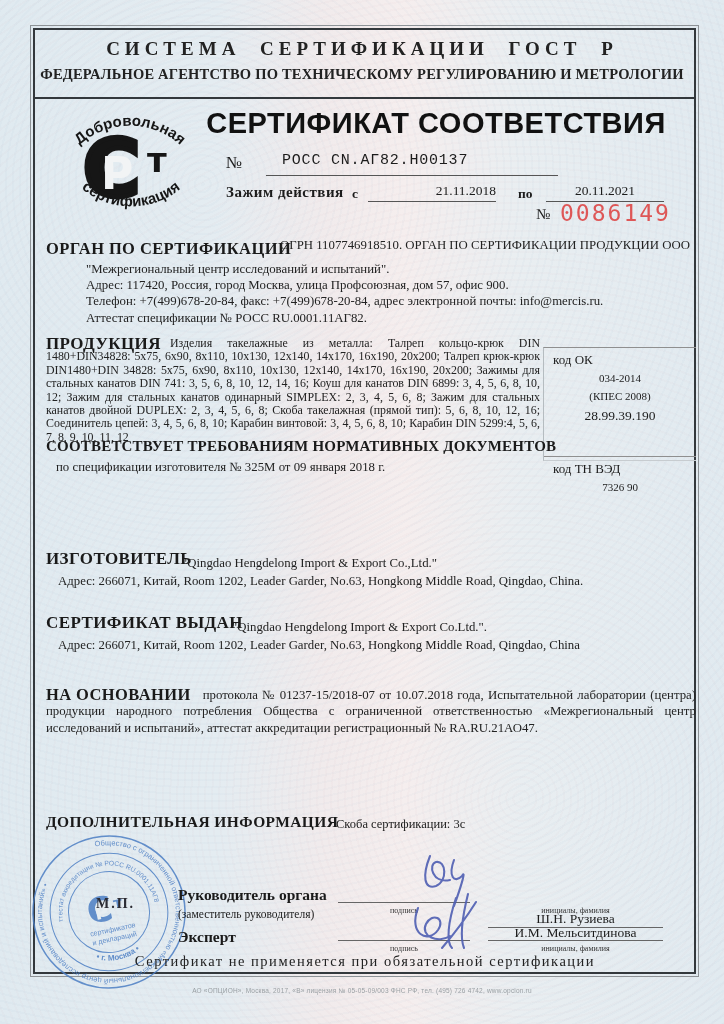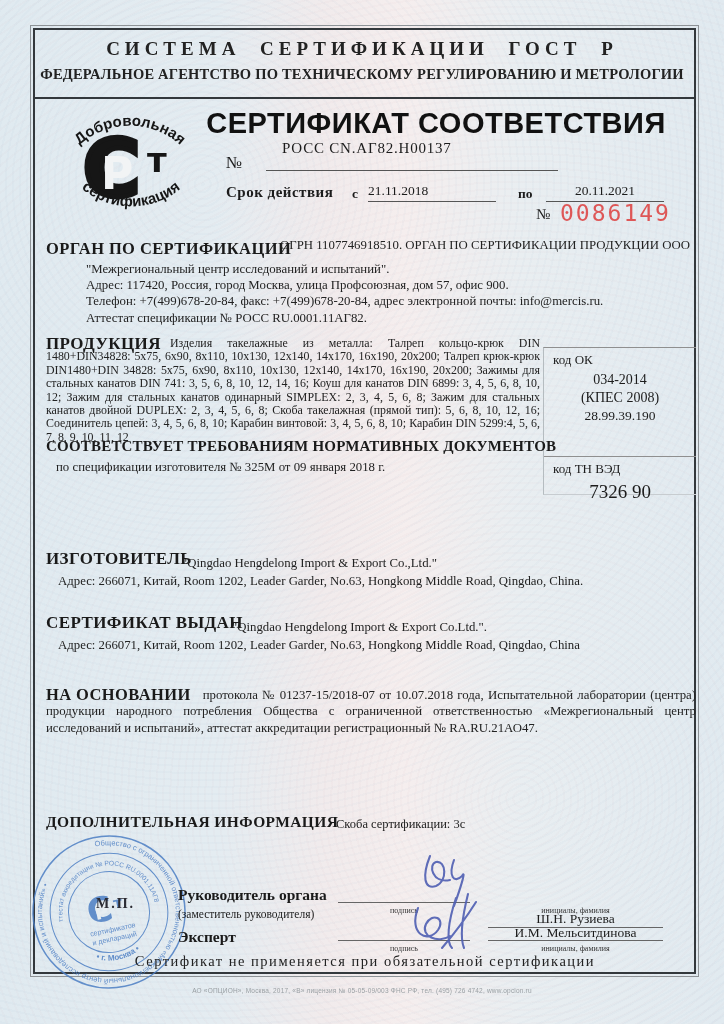--- a/index.html
+++ b/index.html
@@ -25,46 +25,46 @@
   .hdr1 { left:0; top:38px; width:724px; text-align:center; font-weight:bold;
           font-size:19px; letter-spacing:5px; word-spacing:10px; color:#222; }
   .hdr2 { left:0; top:66px; width:724px; text-align:center; font-weight:bold;
           font-size:14.5px; letter-spacing:0.2px; color:#222; }
 
   .doc-title { left:196px; top:107px; width:480px; text-align:center;
                font-weight:bold; font-size:29px; letter-spacing:0.5px; color:#111; }
 
   .fld { border-bottom:1px solid #555; }
   .no-label   { left:226px; top:153px; font-size:17px; }
-  .no-value   { left:266px; top:140px; width:292px; font-size:15px; letter-spacing:0.8px;
-                padding:0 0 13px 16px; }
+  .no-value   { left:266px; top:152px; width:292px; font-size:15px; letter-spacing:0.8px;
+                padding:0 0 6px 16px;font-family:Liberation Mono, monospace; }
   .val-label  { left:226px; top:184px; font-size:15px; font-weight:bold; letter-spacing:0.5px; }
   .val-c      { left:352px; top:186px; font-size:13.5px; font-weight:bold; }
-  .val-from   { left:368px; top:183px; width:128px; text-align:left; font-size:13.5px; padding-bottom:2px; }
+  .val-from   { left:368px; top:183px; width:128px; text-align:right; font-size:13.5px; padding-bottom:2px; }
   .val-po     { left:518px; top:186px; font-size:13.5px; font-weight:bold; }
   .val-to     { left:546px; top:183px; width:118px; text-align:center; font-size:13.5px; padding-bottom:2px; }
   .blank-no-label { left:536px; top:206px; font-size:15px; }
   .blank-no   { left:560px; top:200px; font-size:23px; letter-spacing:2px; color:#de5757; }
 
   .sec-h  { font-weight:bold; letter-spacing:0.4px; color:#1a1a1a; }
   .body-t { font-size:12.8px; color:#222; }
 
   .organ-h   { left:46px;  top:239px; font-size:16.5px; }
   .organ-i   { left:280px; top:238px; }
   .organ-l   { left:86px;  top:261px; width:585px; line-height:16.2px; }
 
   .prod-h    { left:46px; top:334px; font-size:17px; }
   .prod-wrap { left:46px; top:337px; width:494px; }
   .prod-wrap p { font-size:11.9px; line-height:13.4px; text-align:justify; text-indent:124px; color:#222; }
   .prod-serial { font-size:11.9px; margin-top:1px; }
 
-  .code-box  { left:543px; top:347px; width:153px; height:148px;
+  .code-box  { left:543px; top:347px; width:153px; height:114px;
                border-top:1px solid #8f8f8f; border-left:1px solid #b5bcc0; border-bottom:1px solid #c7ccd0; }
   .code-lbl  { position:absolute; left:9px; font-size:13px; }
-  .code-val  { position:absolute; left:0; width:100%; text-align:center; font-size:14px; }
+  .code-val  { position:absolute; left:0; width:100%; text-align:center; font-size:11px; }
   .code-div  { position:absolute; left:0; top:108px; width:100%; border-top:1px solid #8f8f8f; }
 
   .conf-h    { left:46px; top:438px; font-size:15px; letter-spacing:0.2px; }
   .conf-t    { left:56px; top:460px; }
 
   .man-h     { left:46px;  top:549px; font-size:17px; }
   .man-i     { left:182px; top:556px; }
   .man-l     { left:58px;  top:574px; }
 
   .iss-h     { left:46px;  top:613px; font-size:17px; }
@@ -120,21 +120,21 @@
     </text>
     <text x="28" y="98" font-family="DejaVu Sans, sans-serif" font-size="78" font-weight="bold" fill="#161616" stroke="#161616" stroke-width="5">С</text>
     <text x="46" y="91" font-family="DejaVu Sans, sans-serif" font-size="44" font-weight="bold" fill="#f2f4f5">Р</text>
     <text x="92" y="74" font-family="DejaVu Sans, sans-serif" font-size="34" font-weight="bold" fill="#161616">т</text>
   </svg>
 
   <div class="abs sans doc-title">СЕРТИФИКАТ СООТВЕТСТВИЯ</div>
 
   <div class="abs serif no-label">№</div>
   <div class="abs serif no-value fld">РОСС CN.АГ82.Н00137</div>
-  <div class="abs serif val-label">Срок действия</div>
+  <div class="abs serif val-label">Зажим действия</div>
   <div class="abs serif val-c">с</div>
   <div class="abs serif val-from fld">21.11.2018</div>
   <div class="abs serif val-po">по</div>
   <div class="abs serif val-to fld">20.11.2021</div>
   <div class="abs serif blank-no-label">№</div>
   <div class="abs mono blank-no">0086149</div>
 
   <div class="abs serif sec-h organ-h">ОРГАН ПО СЕРТИФИКАЦИИ</div>
   <div class="abs serif body-t organ-i">ОГРН 1107746918510. ОРГАН ПО СЕРТИФИКАЦИИ ПРОДУКЦИИ ООО</div>
   <div class="abs serif body-t organ-l">
@@ -149,21 +149,21 @@
     <p>Изделия такелажные из металла: Талреп кольцо-крюк DIN 1480+DIN34828: 5x75, 6x90, 8x110, 10x130, 12x140, 14x170, 16x190, 20x200; Талреп крюк-крюк DIN1480+DIN 34828: 5x75, 6x90, 8x110, 10x130, 12x140, 14x170, 16x190, 20x200; Зажимы для стальных канатов DIN 741: 3, 5, 6, 8, 10, 12, 14, 16; Коуш для канатов DIN 6899: 3, 4, 5, 6, 8, 10, 12; Зажим для стальных канатов одинарный SIMPLEX: 2, 3, 4, 5, 6, 8; Зажим для стальных канатов двойной DUPLEX: 2, 3, 4, 5, 6, 8; Скоба такелажная (прямой тип): 5, 6, 8, 10, 12, 16; Соединитель цепей: 3, 4, 5, 6, 8, 10; Карабин винтовой: 3, 4, 5, 6, 8, 10; Карабин DIN 5299:4, 5, 6, 7, 8, 9, 10, 11, 12</p>
   </div>
 
   <div class="abs serif code-box">
     <div class="code-lbl" style="top:4px;">код ОК</div>
     <div class="code-val" style="top:24px;">034-2014</div>
     <div class="code-val" style="top:42px;">(КПЕС 2008)</div>
     <div class="code-val" style="top:60px; font-size:13.5px;">28.99.39.190</div>
     <div class="code-div"></div>
     <div class="code-lbl" style="top:113px;">код ТН ВЭД</div>
-    <div class="code-val" style="top:133px; font-size:19px;">7326 90</div>
+    <div class="code-val" style="top:133px; font-size:11px;">7326 90</div>
   </div>
 
   <div class="abs serif sec-h conf-h">СООТВЕТСТВУЕТ ТРЕБОВАНИЯМ НОРМАТИВНЫХ ДОКУМЕНТОВ</div>
   <div class="abs serif body-t conf-t">по спецификации изготовителя № 325М от 09 января 2018 г.</div>
 
   <div class="abs serif sec-h man-h">ИЗГОТОВИТЕЛЬ</div>
   <div class="abs serif body-t man-i">"Qingdao Hengdelong Import &amp; Export Co.,Ltd."</div>
   <div class="abs serif body-t man-l">Адрес: 266071, Китай, Room 1202, Leader Garder, No.63, Hongkong Middle Road, Qingdao, China.</div>
 
   <div class="abs serif sec-h iss-h">СЕРТИФИКАТ ВЫДАН</div>

